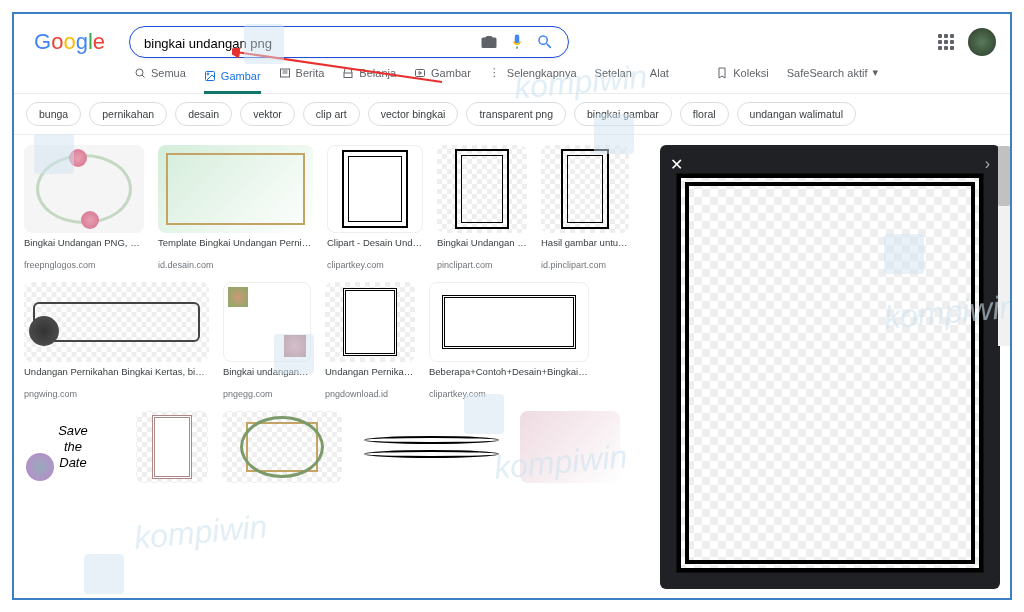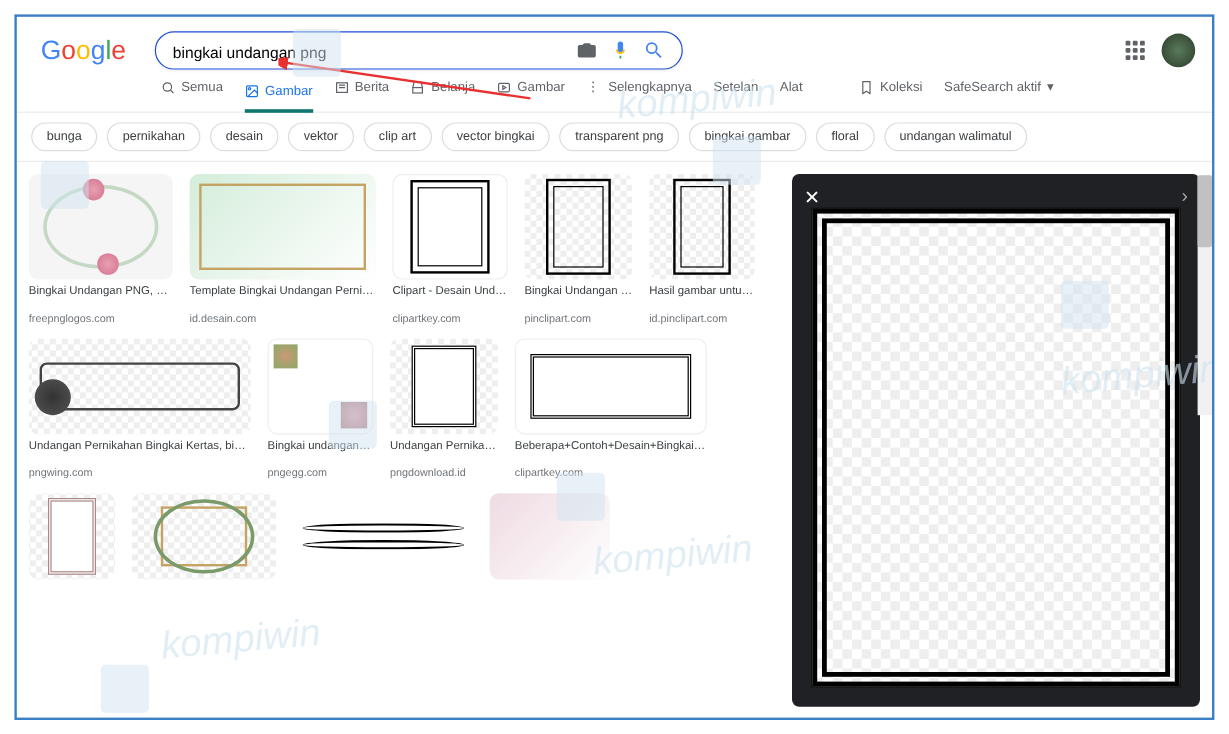--- a/index.html
+++ b/index.html
@@ -278,20 +278,26 @@
         <div class="card" style="width:160px">
           <div class="thumb" style="height:80px;background:#fff;border:1px solid #eee">
               <div class="orn-frame" style="width:85%;height:70%"></div>
             </div>
           <div class="caption">Beberapa+Contoh+Desain+Bingkai+Undangan+Per...</div>
           <div class="source">clipartkey.com</div>
         </div>
       </div>
 
       <div class="row">
+        <div class="card" style="width:98px">
+          <div class="thumb" style="height:72px;background:#fff">
+              <div class="save-date"><i>Save<br>the<br>Date</i></div>
+              <div style="position:absolute;bottom:2px;left:2px;width:28px;height:28px;background:radial-gradient(#9ab,#b8c);border-radius:50%"></div>
+            </div>
+        </div>
         <div class="card" style="width:72px">
           <div class="thumb checker" style="height:72px">
               <div class="orn-frame" style="width:55%;height:90%;border-color:#a88"></div>
             </div>
         </div>
         <div class="card" style="width:120px">
           <div class="thumb checker" style="height:72px">
               <div style="width:60%;height:70%;border:2px solid #c4a464;position:relative">
                 <div style="position:absolute;inset:-8px;border:3px solid #7a9a6a;border-radius:50%"></div>
               </div>

